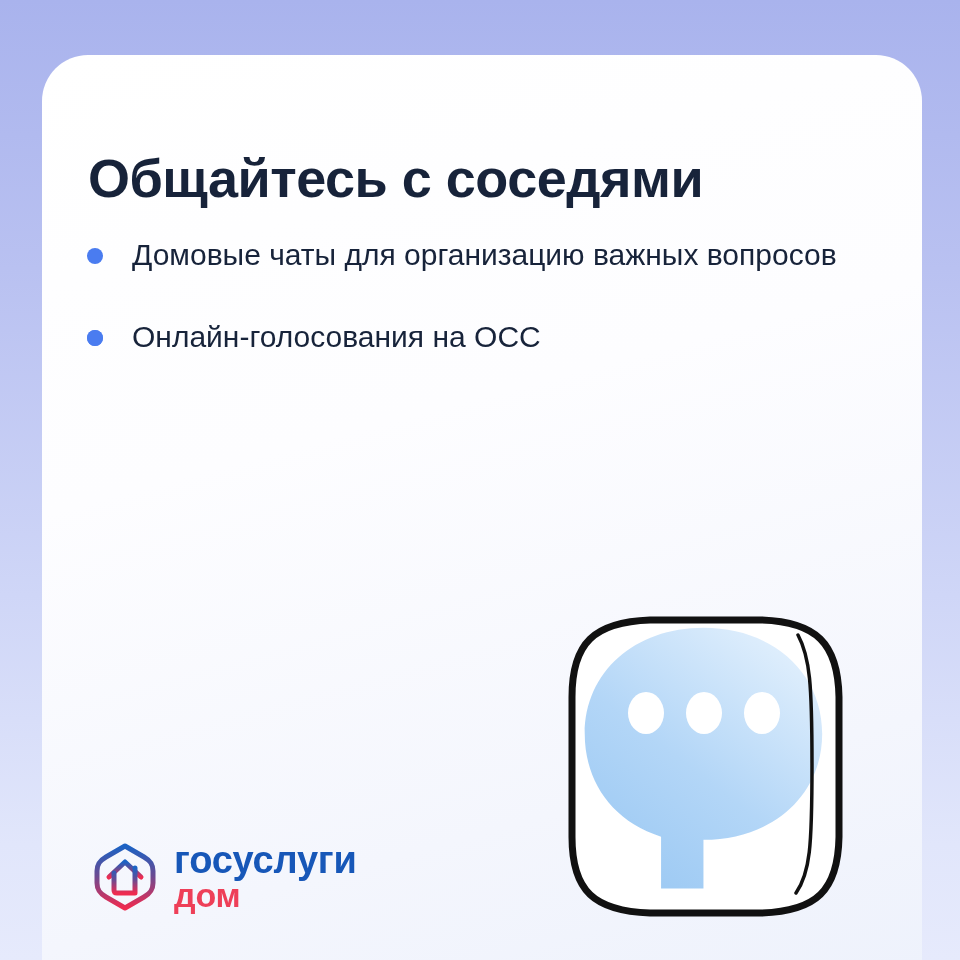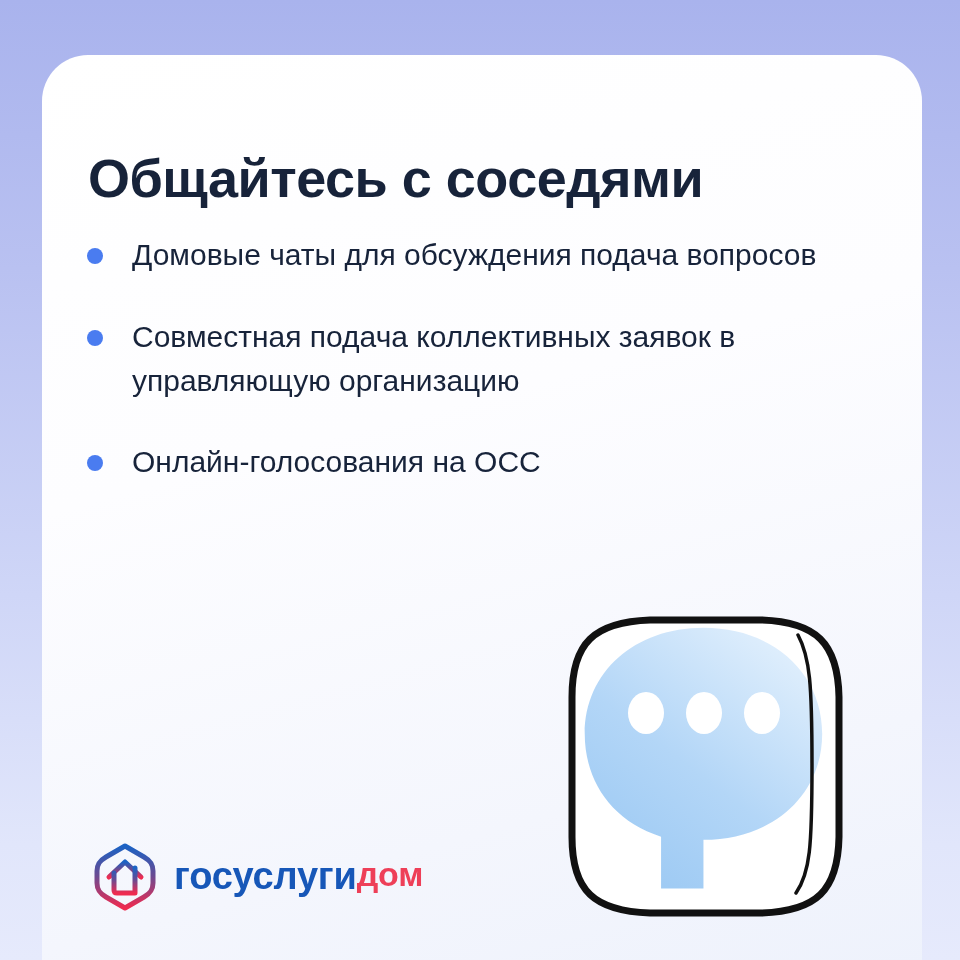--- a/index.html
+++ b/index.html
@@ -87,21 +87,21 @@
   .logo {
     position: absolute;
     left: 50px;
     top: 787px;
     display: flex;
     align-items: center;
     gap: 16px;
   }
   .logo-mark { width: 66px; height: 70px; flex: none; }
   .logo-mark svg { display: block; width: 100%; height: 100%; }
-  .logo-words { display: flex; line-height: 0.98; }
+  .logo-words { display: flex; flex-direction: column; line-height: 0.98; }
   .logo-gos {
     font-size: 38px;
     font-weight: 700;
     color: #1757b8;
     letter-spacing: -0.2px;
   }
   .logo-dom {
     font-size: 34px;
     font-weight: 700;
     color: #ee3f58;
@@ -114,26 +114,25 @@
 <div class="slide">
 
   <div class="card">
 
     <h1 class="title">Общайтесь с соседями</h1>
 
     <div class="bullets">
 
       <div class="bullet-item">
         <span class="bullet-dot"></span>
-        <span>Домовые чаты для обсуждения подача вопросов</span>
+        <span>Домовые чаты для организацию важных вопросов</span>
       </div>
 
       <div class="bullet-item">
         <span class="bullet-dot"></span>
-        <span>Совместная подача коллективных заявок в управляющую организацию</span>
       </div>
 
       <div class="bullet-item">
         <span class="bullet-dot"></span>
         <span>Онлайн-голосования на ОСС</span>
       </div>
 
     </div>
 
     <div class="illustration">

